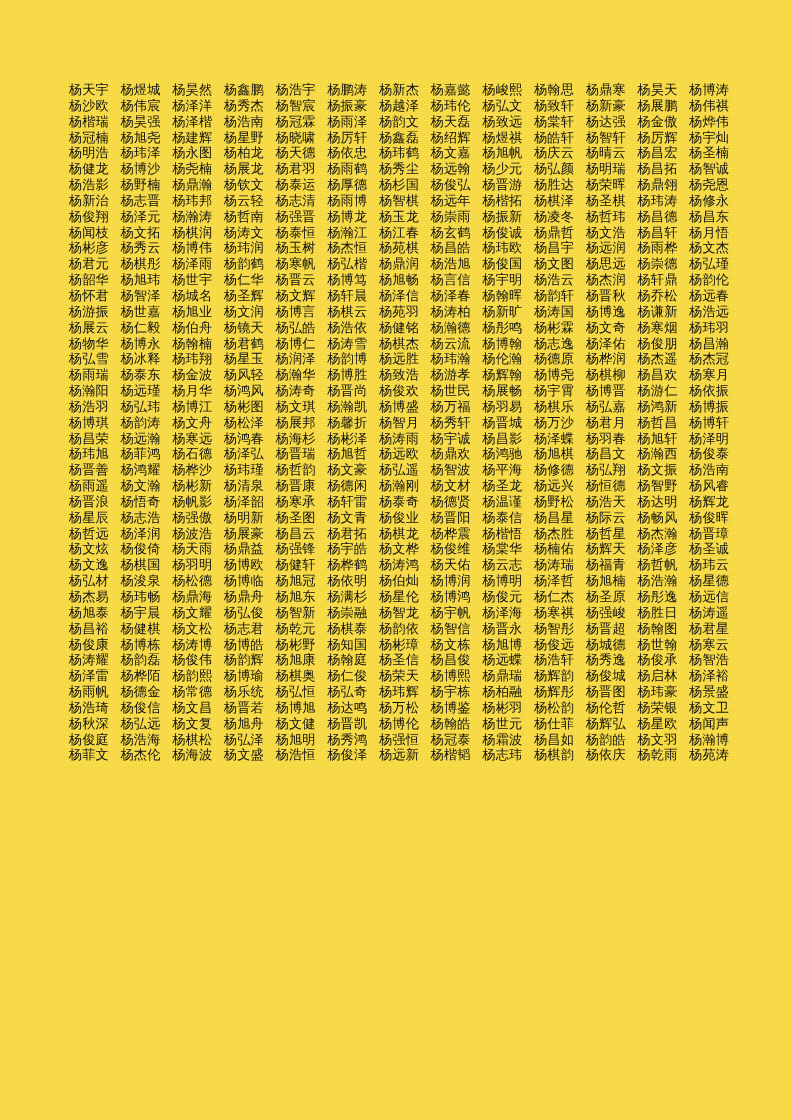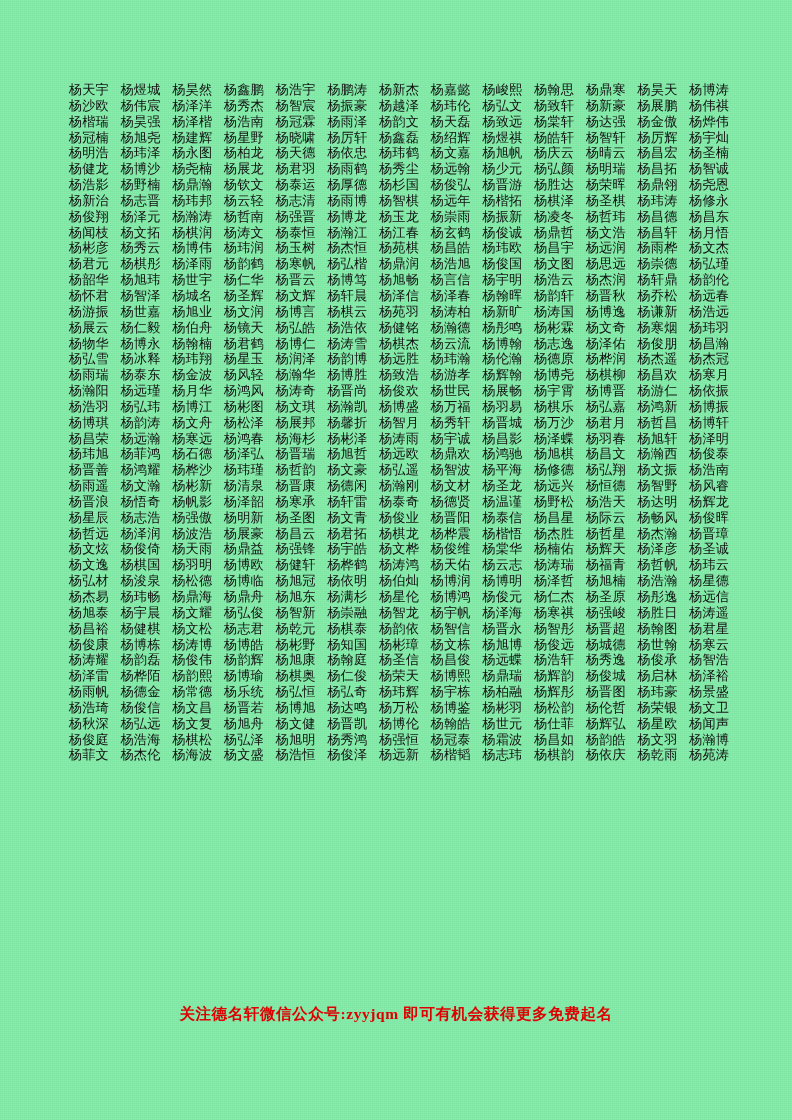--- a/index.html
+++ b/index.html
@@ -14,21 +14,21 @@
     font-family: "Liberation Serif", "DejaVu Serif", serif;
     position: relative;
     overflow: hidden;
   }
   .page {
     position: absolute;
     left: 0;
     top: 0;
     width: 792px;
     height: 1120px;
-    background: #86efac;
+    background: #fde047;
   }
   
   .paper-texture {
     position: absolute;
     left: 0; top: 0;
     width: 792px; height: 1120px;
     pointer-events: none;
     opacity: 0.055;
     background-image:
       repeating-linear-gradient(0deg, rgba(0,0,0,.55) 0px, rgba(0,0,0,.55) 1px, rgba(255,255,255,0) 1px, rgba(255,255,255,0) 2px),
@@ -628,15 +628,14 @@
         <div class="name-cell">杨俊泽</div>
         <div class="name-cell">杨远新</div>
         <div class="name-cell">杨楷韬</div>
         <div class="name-cell">杨志玮</div>
         <div class="name-cell">杨棋韵</div>
         <div class="name-cell">杨依庆</div>
         <div class="name-cell">杨乾雨</div>
         <div class="name-cell">杨苑涛</div>
       </div>
   </div>
-  <div class="footer-note">关注德名轩微信公众号:zyyjqm  即可有机会获得更多免费起名</div>
   <div class="paper-texture"></div>
 </div>
 
 </body></html>

